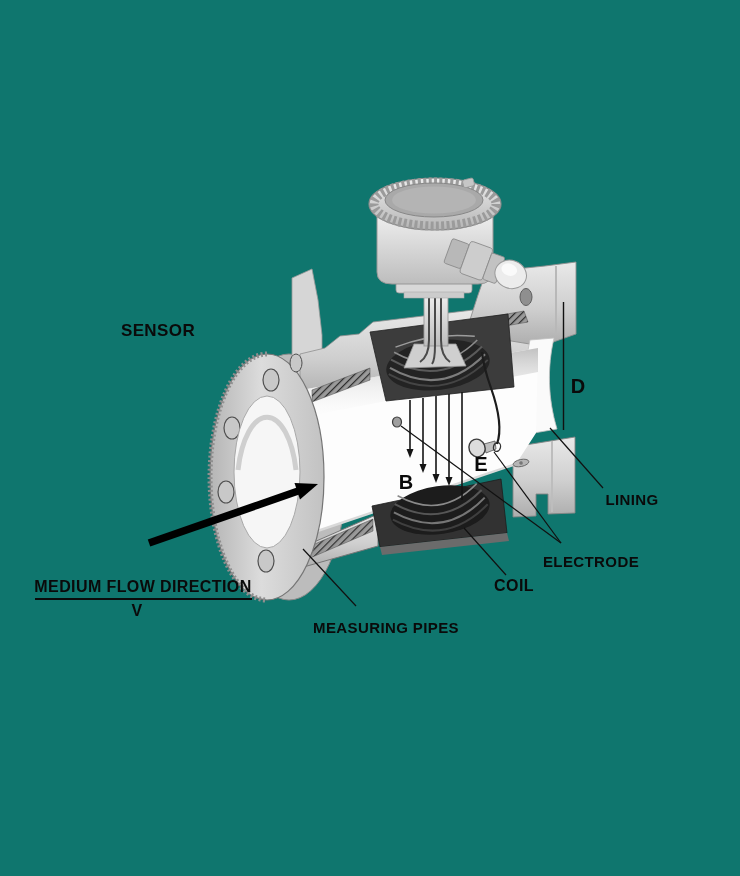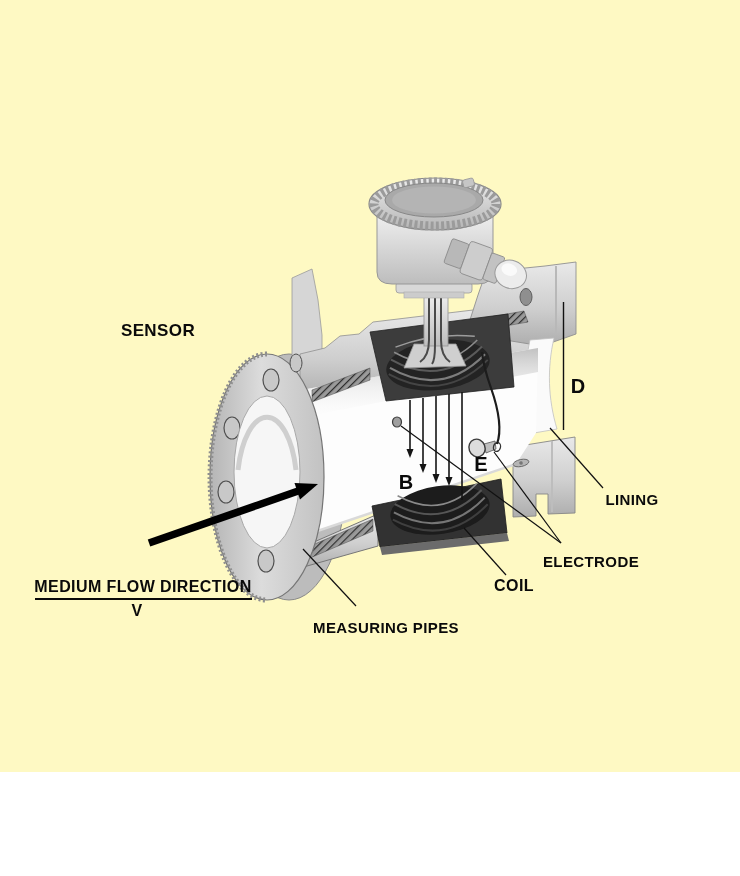--- a/index.html
+++ b/index.html
@@ -1,16 +1,16 @@
 <!DOCTYPE html>
 <html><head>
 <meta charset="utf-8">
 <style>
   html,body{margin:0;padding:0;background:#ffffff;}
-  .stage{position:relative;width:740px;height:772px;background:#fef9c3;overflow:hidden;}
+  .stage{position:relative;width:740px;height:876px;background:#0f766e;overflow:hidden;}
   svg{position:absolute;left:0;top:0;}
   .lbl{font-family:"Liberation Sans","DejaVu Sans",sans-serif;font-weight:bold;fill:#0a0a0a;letter-spacing:0.4px;}
   .s17{font-size:17px;}
   .s16{font-size:16px;}
   .s15{font-size:15px;}
   .s20{font-size:20px;letter-spacing:0;}
   .leader{stroke:#111111;stroke-width:1.2;fill:none;}
   .fieldline{stroke:#141414;stroke-width:1.6;fill:none;}
 </style>
 </head>

